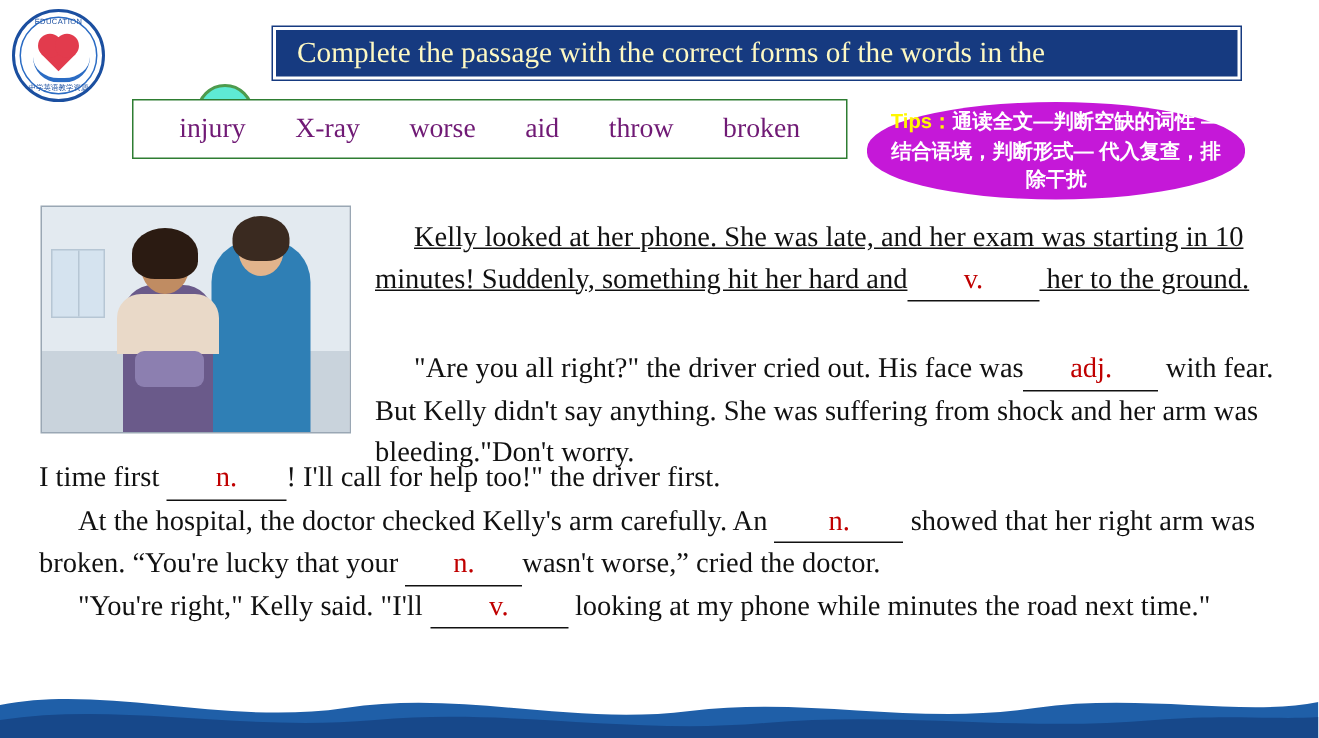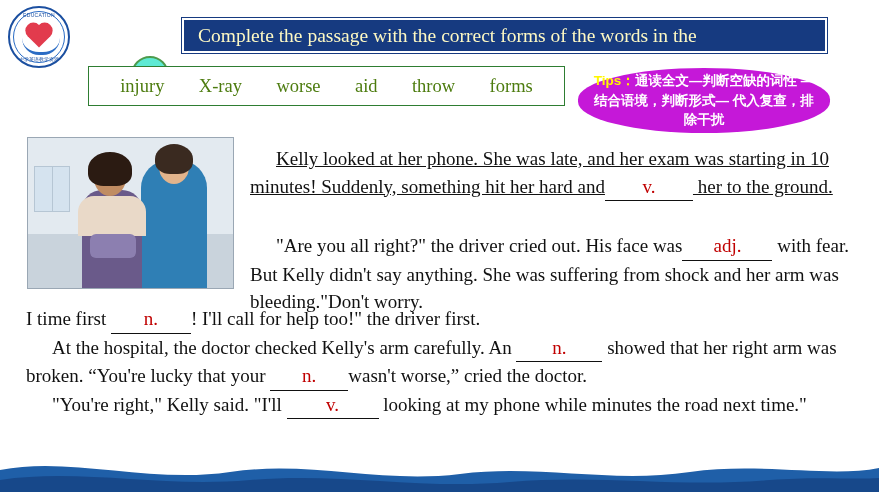--- a/index.html
+++ b/index.html
@@ -130,21 +130,21 @@
     border: 1.5px solid #2e7d32;
     box-sizing: border-box;
     display: flex;
     align-items: center;
     justify-content: space-around;
     padding: 0 14px;
     background: #ffffff;
   }
   .word-bank span {
     font-size: 18.5px;
-    color: #4d7c0f;
+    color: #701a75;
   }
 
   
   .tips {
     position: absolute;
     left: 578px;
     top: 68px;
     width: 252px;
     height: 65px;
     background: #c518d8;
@@ -317,21 +317,21 @@
 
 <div class="task-badge">2c</div>
 <div class="instruction-bar">Complete the passage with the correct forms of the words in the</div>
 
 <div class="word-bank">
   <span>injury</span>
   <span>X-ray</span>
   <span>worse</span>
   <span>aid</span>
   <span>throw</span>
-  <span>forms</span>
+  <span>broken</span>
 </div>
 
 <div class="tips">
   <div>
     <span class="tips-label">Tips：</span><span>通读全文—判断空缺的词性 —结合语境，判断形式— 代入复查，排除干扰</span>
   </div>
 </div>
 
 <div class="picture">
   <div class="pic-wall"></div>

